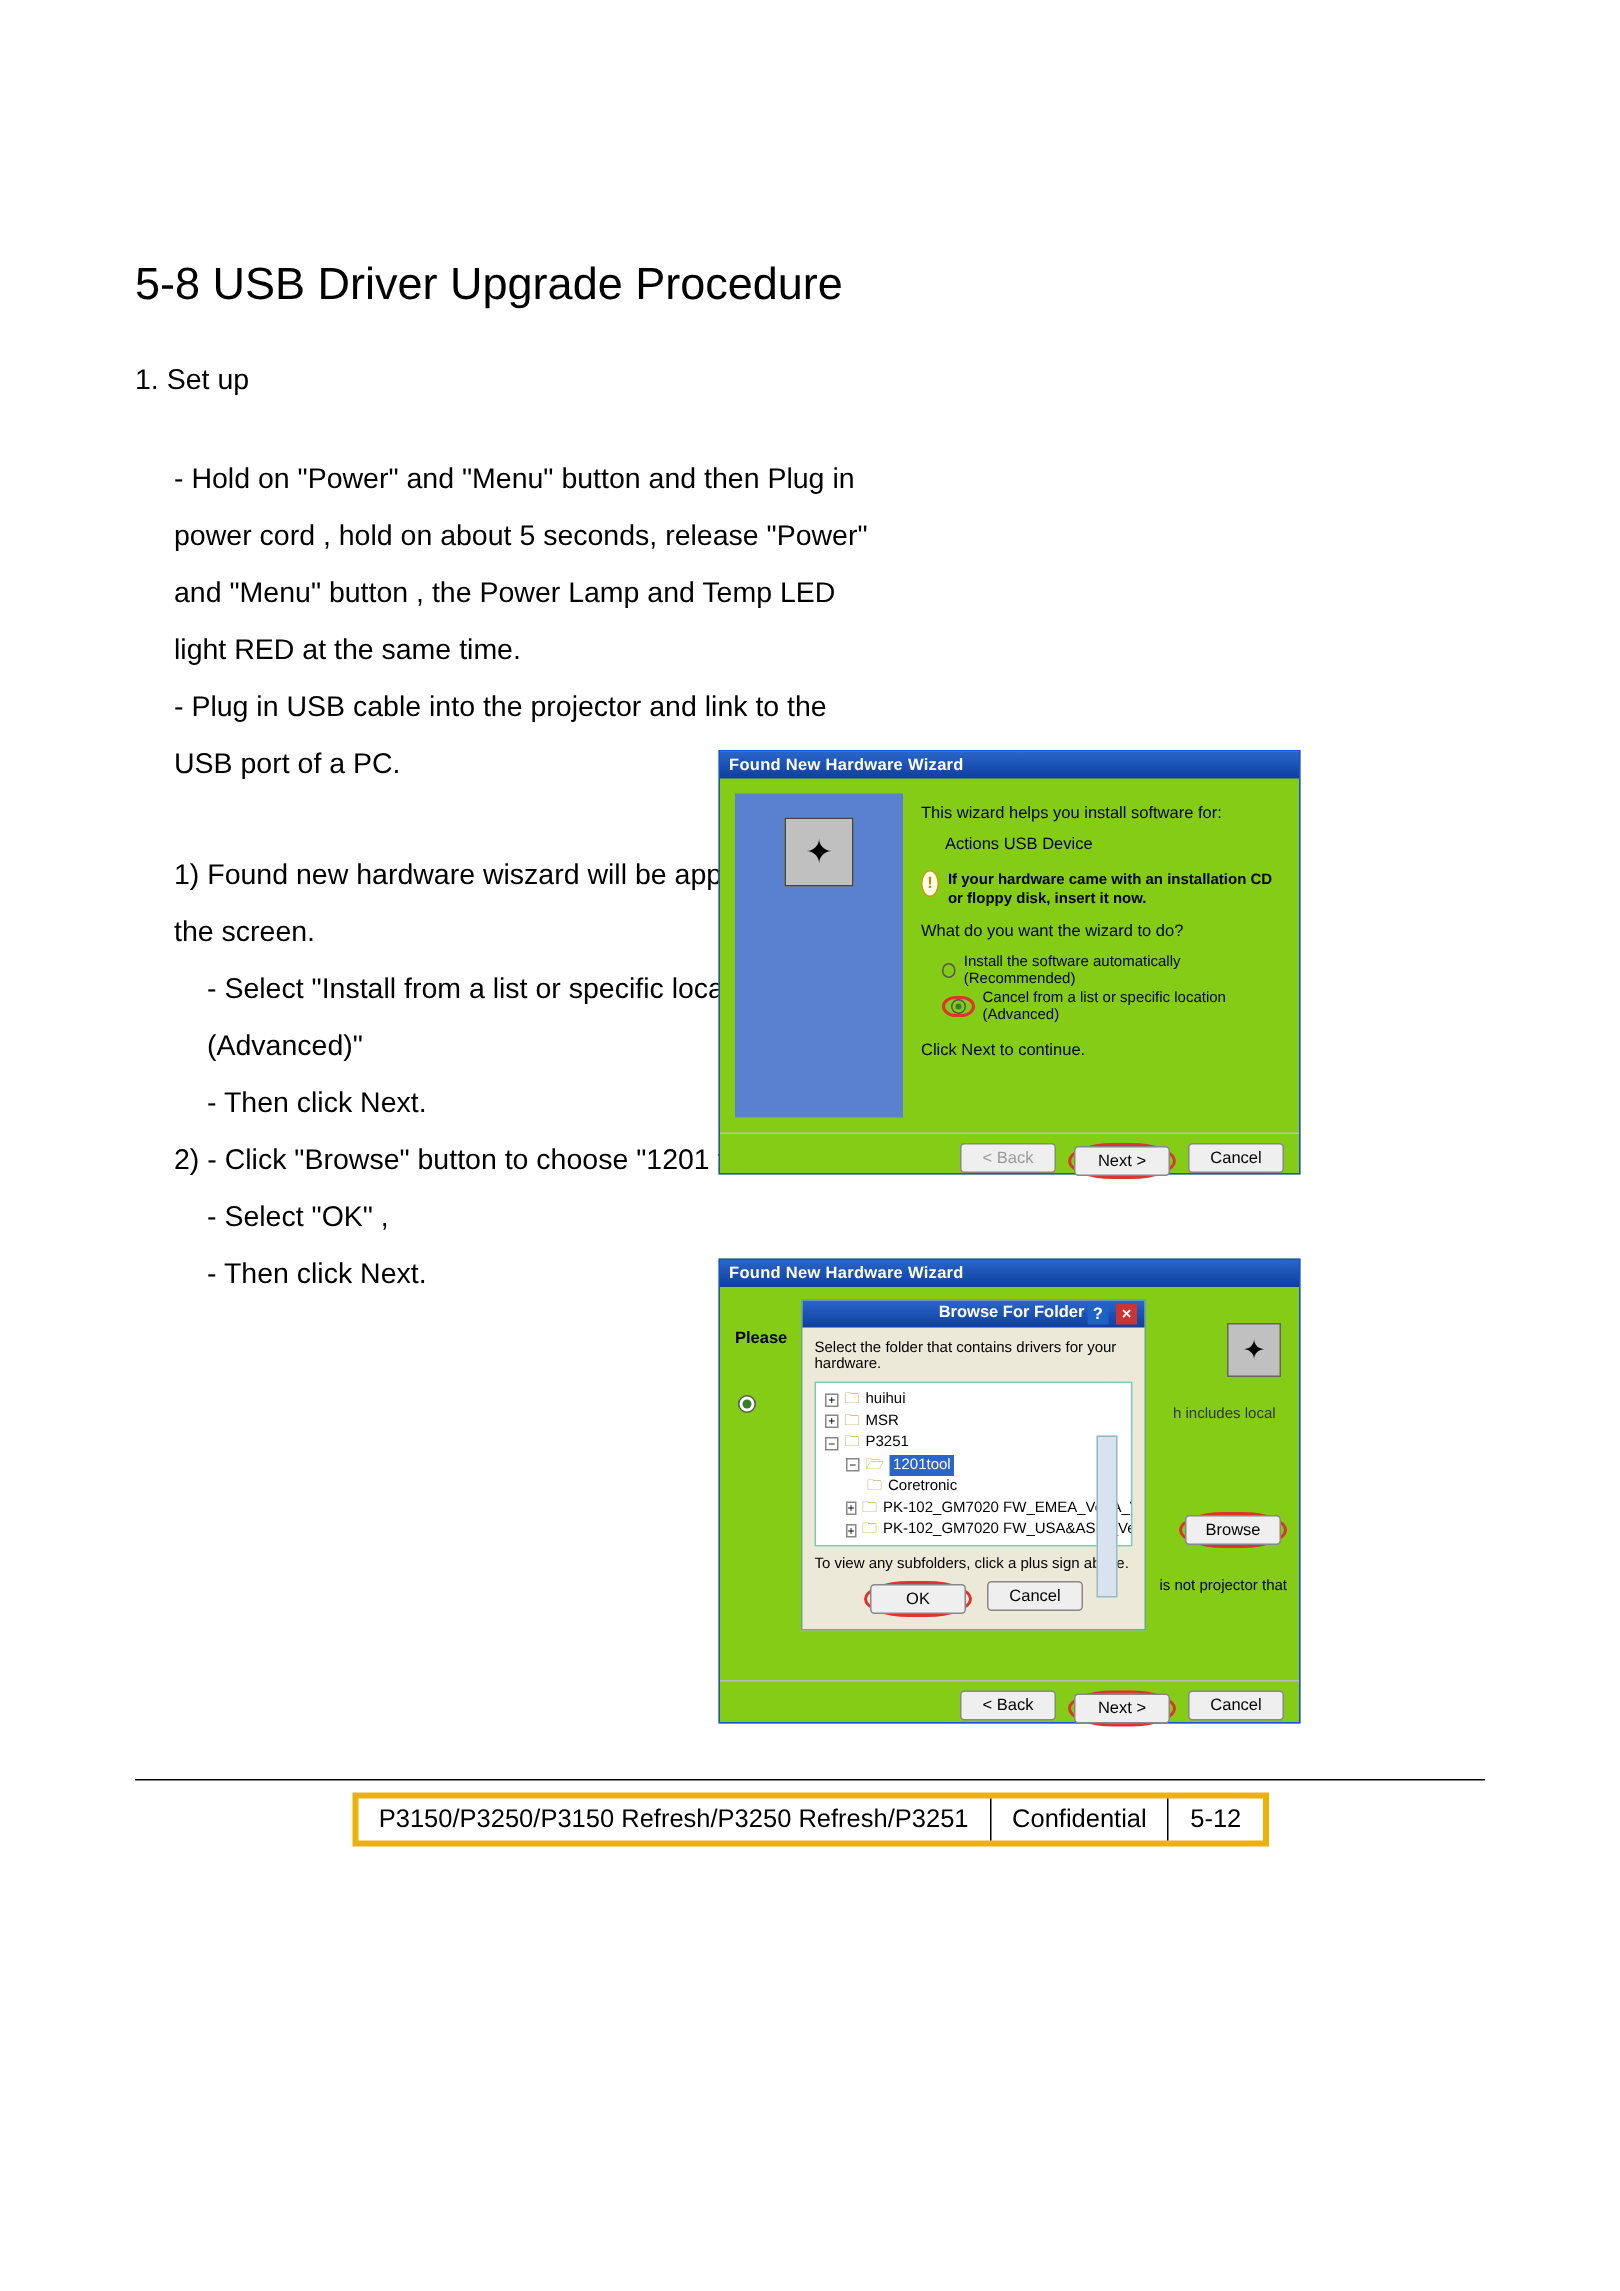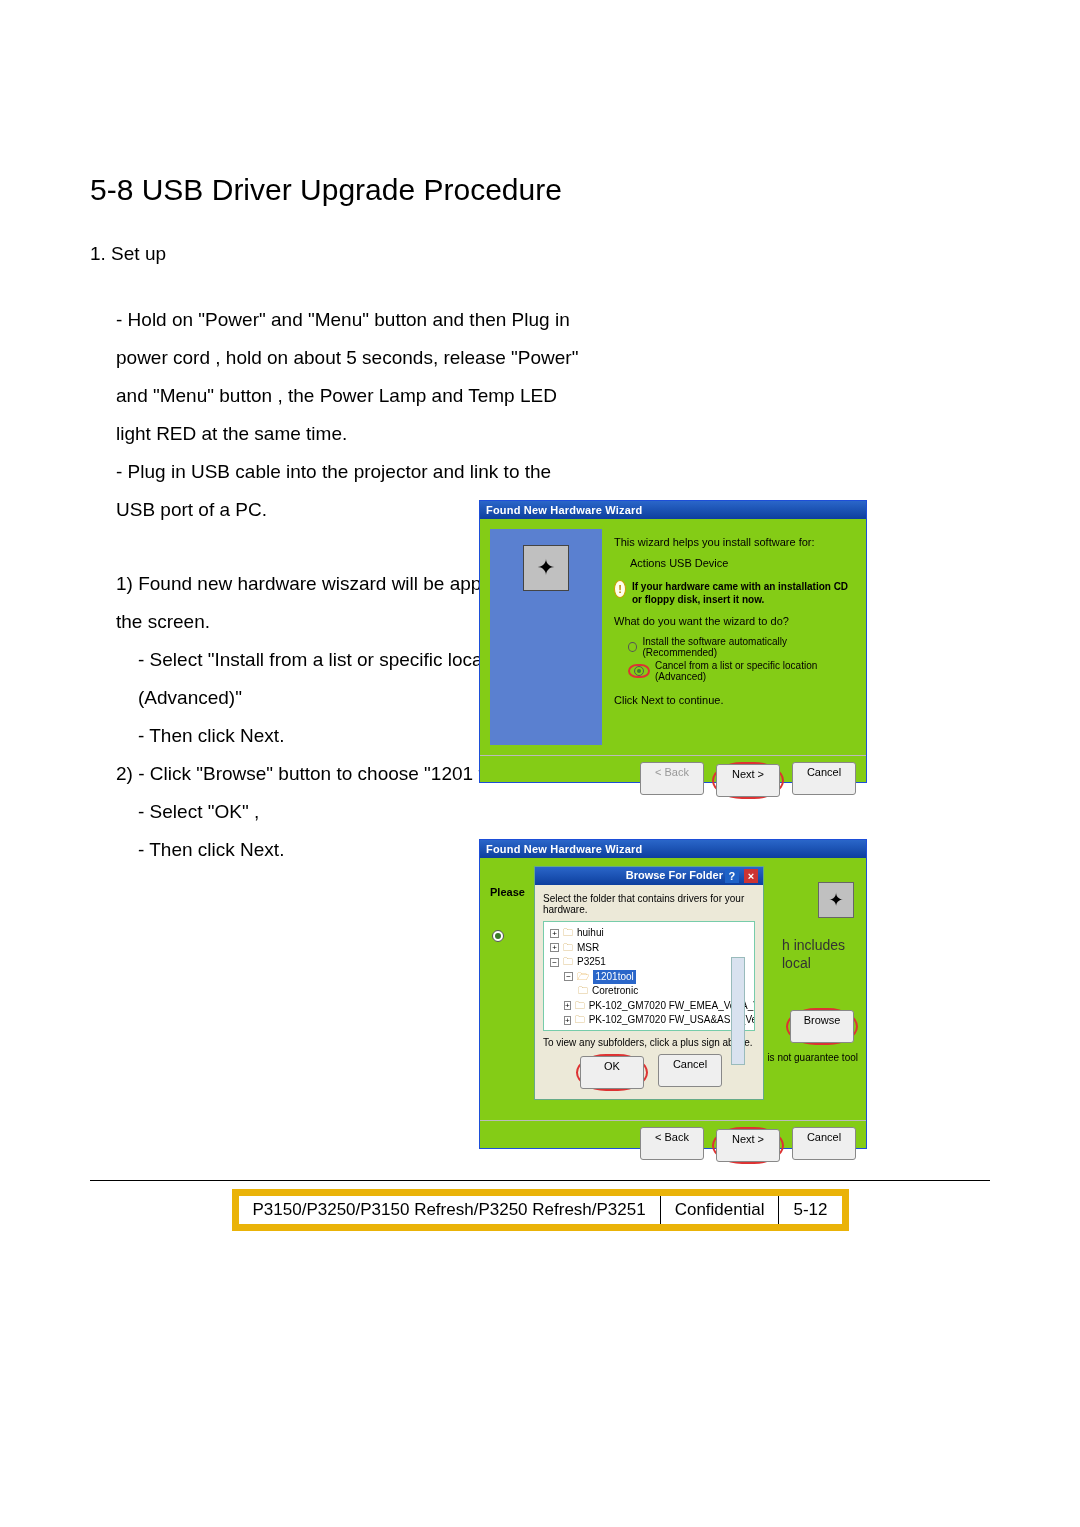--- a/index.html
+++ b/index.html
@@ -68,21 +68,21 @@
   .radio-row { display: flex; align-items: center; gap: 5px; font-size: 10px; padding: 1px 0 1px 14px; }
   .rdot { width: 10px; height: 10px; border: 1px solid #555; border-radius: 50%; display: inline-block; position: relative; }
   .rdot.on::after { content:""; position:absolute; inset:2px; background:#3a7b2b; border-radius:50%; }
   .circ-red { border: 2px solid #d33; border-radius: 50%/60%; padding: 0 4px; display: inline-flex; }
 
   .btn-row {
     display: flex; gap: 8px; justify-content: flex-end;
     padding: 6px 10px; border-top: 1px solid #bbb;
   }
   .xp-btn {
-    min-width: 64px; height: 33px;
+    min-width: 64px; height: 20px;
     font-size: 11px; text-align: center; line-height: 18px;
     background: #efefef;
     border: 1px solid #888; border-radius: 3px;
     color: #000;
   }
   .xp-btn.disabled { color: #999; }
   .ovalred {
     border: 2px solid #d33; border-radius: 50%/60%;
     padding: 0 2px; display: inline-flex;
   }
@@ -119,21 +119,21 @@
   .tree .ind2 { padding-left: 28px; }
   .scroll-hint {
     position: absolute; right: 10px; top: 36px; width: 14px; height: 108px;
     background: #d9e2ef; border: 1px solid #9bb;
   }
   .browse-foot { padding: 6px 0 0; }
   .dlg-btns { display: flex; justify-content: center; gap: 10px; margin-top: 6px; }
 
   .side-text {
     position: absolute; right: 10px; top: 78px; width: 74px;
-    font-size: 14px; color: #333; line-height: 1.3;
+    font-size: 10px; color: #333; line-height: 1.3;
   }
   .please-left { position: absolute; left: 10px; top: 28px; font-size: 11px; font-weight: 700; color: #000; }
   .radsel {
     position: absolute; left: 12px; top: 72px; width: 12px; height: 12px;
     border: 1px solid #555; border-radius: 50%; background: #fff;
   }
   .radsel::after { content:""; position:absolute; inset:2px; border-radius:50%; background:#3a7b2b; }
   .wiz-mini-icon {
     position: absolute; right: 12px; top: 24px; width: 36px; height: 36px;
     border: 1px solid #666; background: #c0c0c0;
@@ -141,21 +141,21 @@
   }
   .guarantee { position: absolute; right: 8px; top: 194px; font-size: 10px; }
   .big-browse { position: absolute; right: 8px; top: 150px; }
 
   .footer {
     position: absolute; left: 90px; right: 90px; bottom: 296px;
     border-top: 1px solid #000;
     padding-top: 8px;
     display: flex; justify-content: center; font-size: 17px;
   }
-  .footer-cells { display: flex; border: 7px solid #eab308; }
+  .footer-cells { display: flex; border: 4px solid #eab308; }
   .footer-cells div {
     border-right: 1px solid #000; padding: 4px 14px;
   }
   .footer-cells div:last-child { border-right: none; }
 </style>
 </head>
 <body>
 
 <div class="heading">5-8 USB Driver Upgrade Procedure</div>
 
@@ -213,21 +213,21 @@
 <div class="shot shot2">
   <div class="win-title">Found New Hardware Wizard</div>
   <div class="outer">
     <div class="please-left">Please</div>
     <div class="radsel"></div>
     <div class="wiz-mini-icon">✦</div>
     <div class="side-text">h includes local</div>
     <span class="big-browse"><span class="ovalred">
           <span class="xp-btn">Browse</span>
         </span></span>
-    <div class="guarantee">is not guarantee tool</div>
+    <div class="guarantee">is not projector that</div>
 
     <div class="browse-dlg">
       <div class="browse-title">
         <span>Browse For Folder</span>
         <span class="title-icons">
           <span class="q">?</span>
           <span>×</span>
         </span>
       </div>
       <div class="browse-body">

